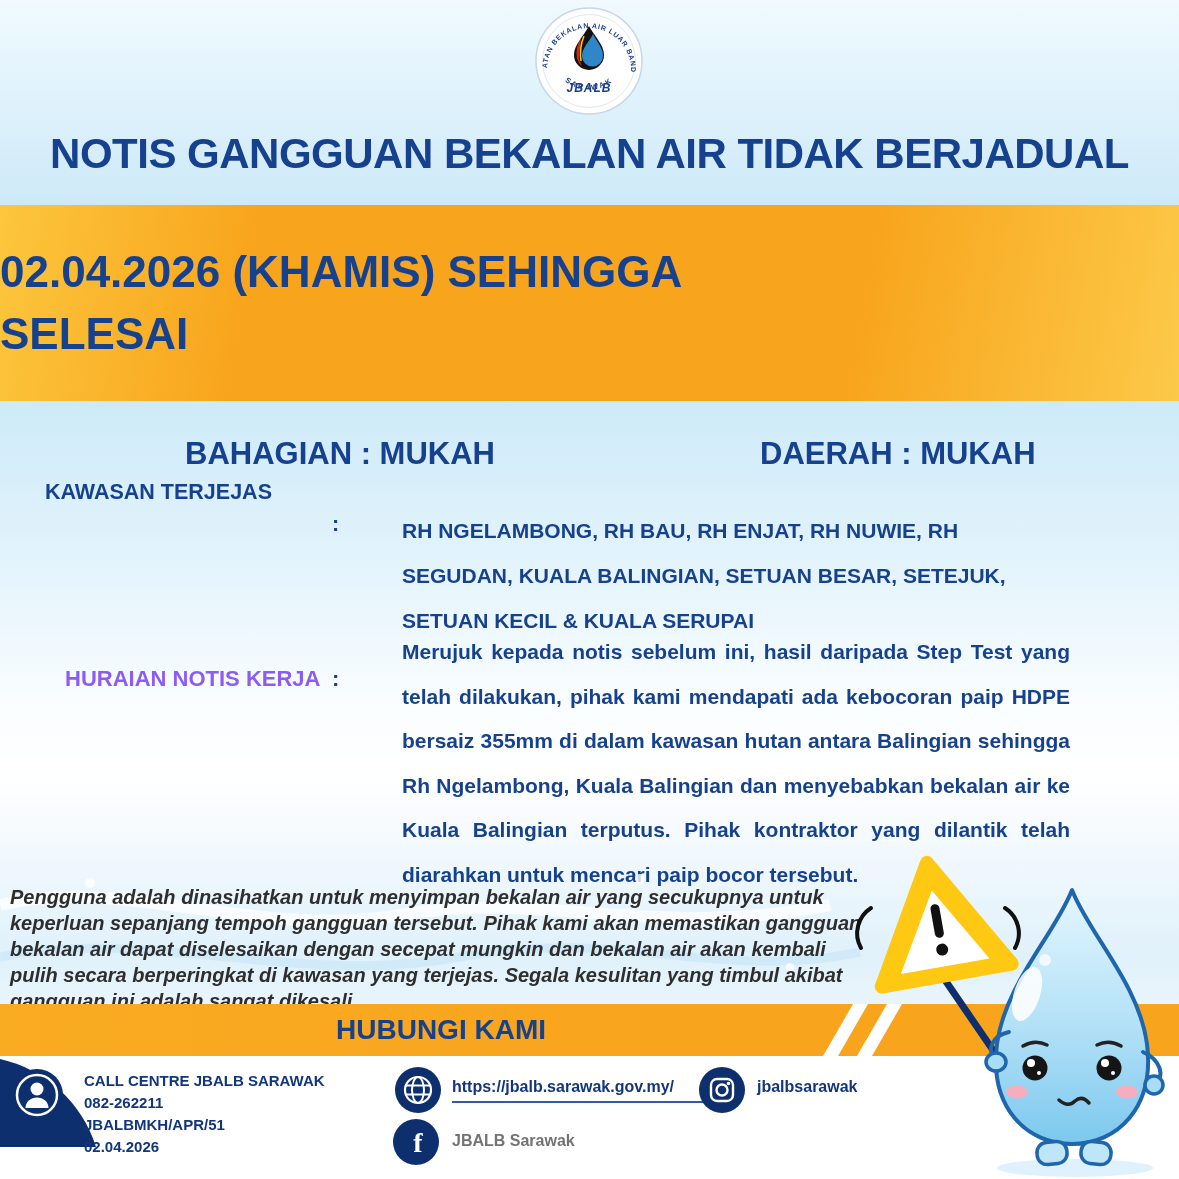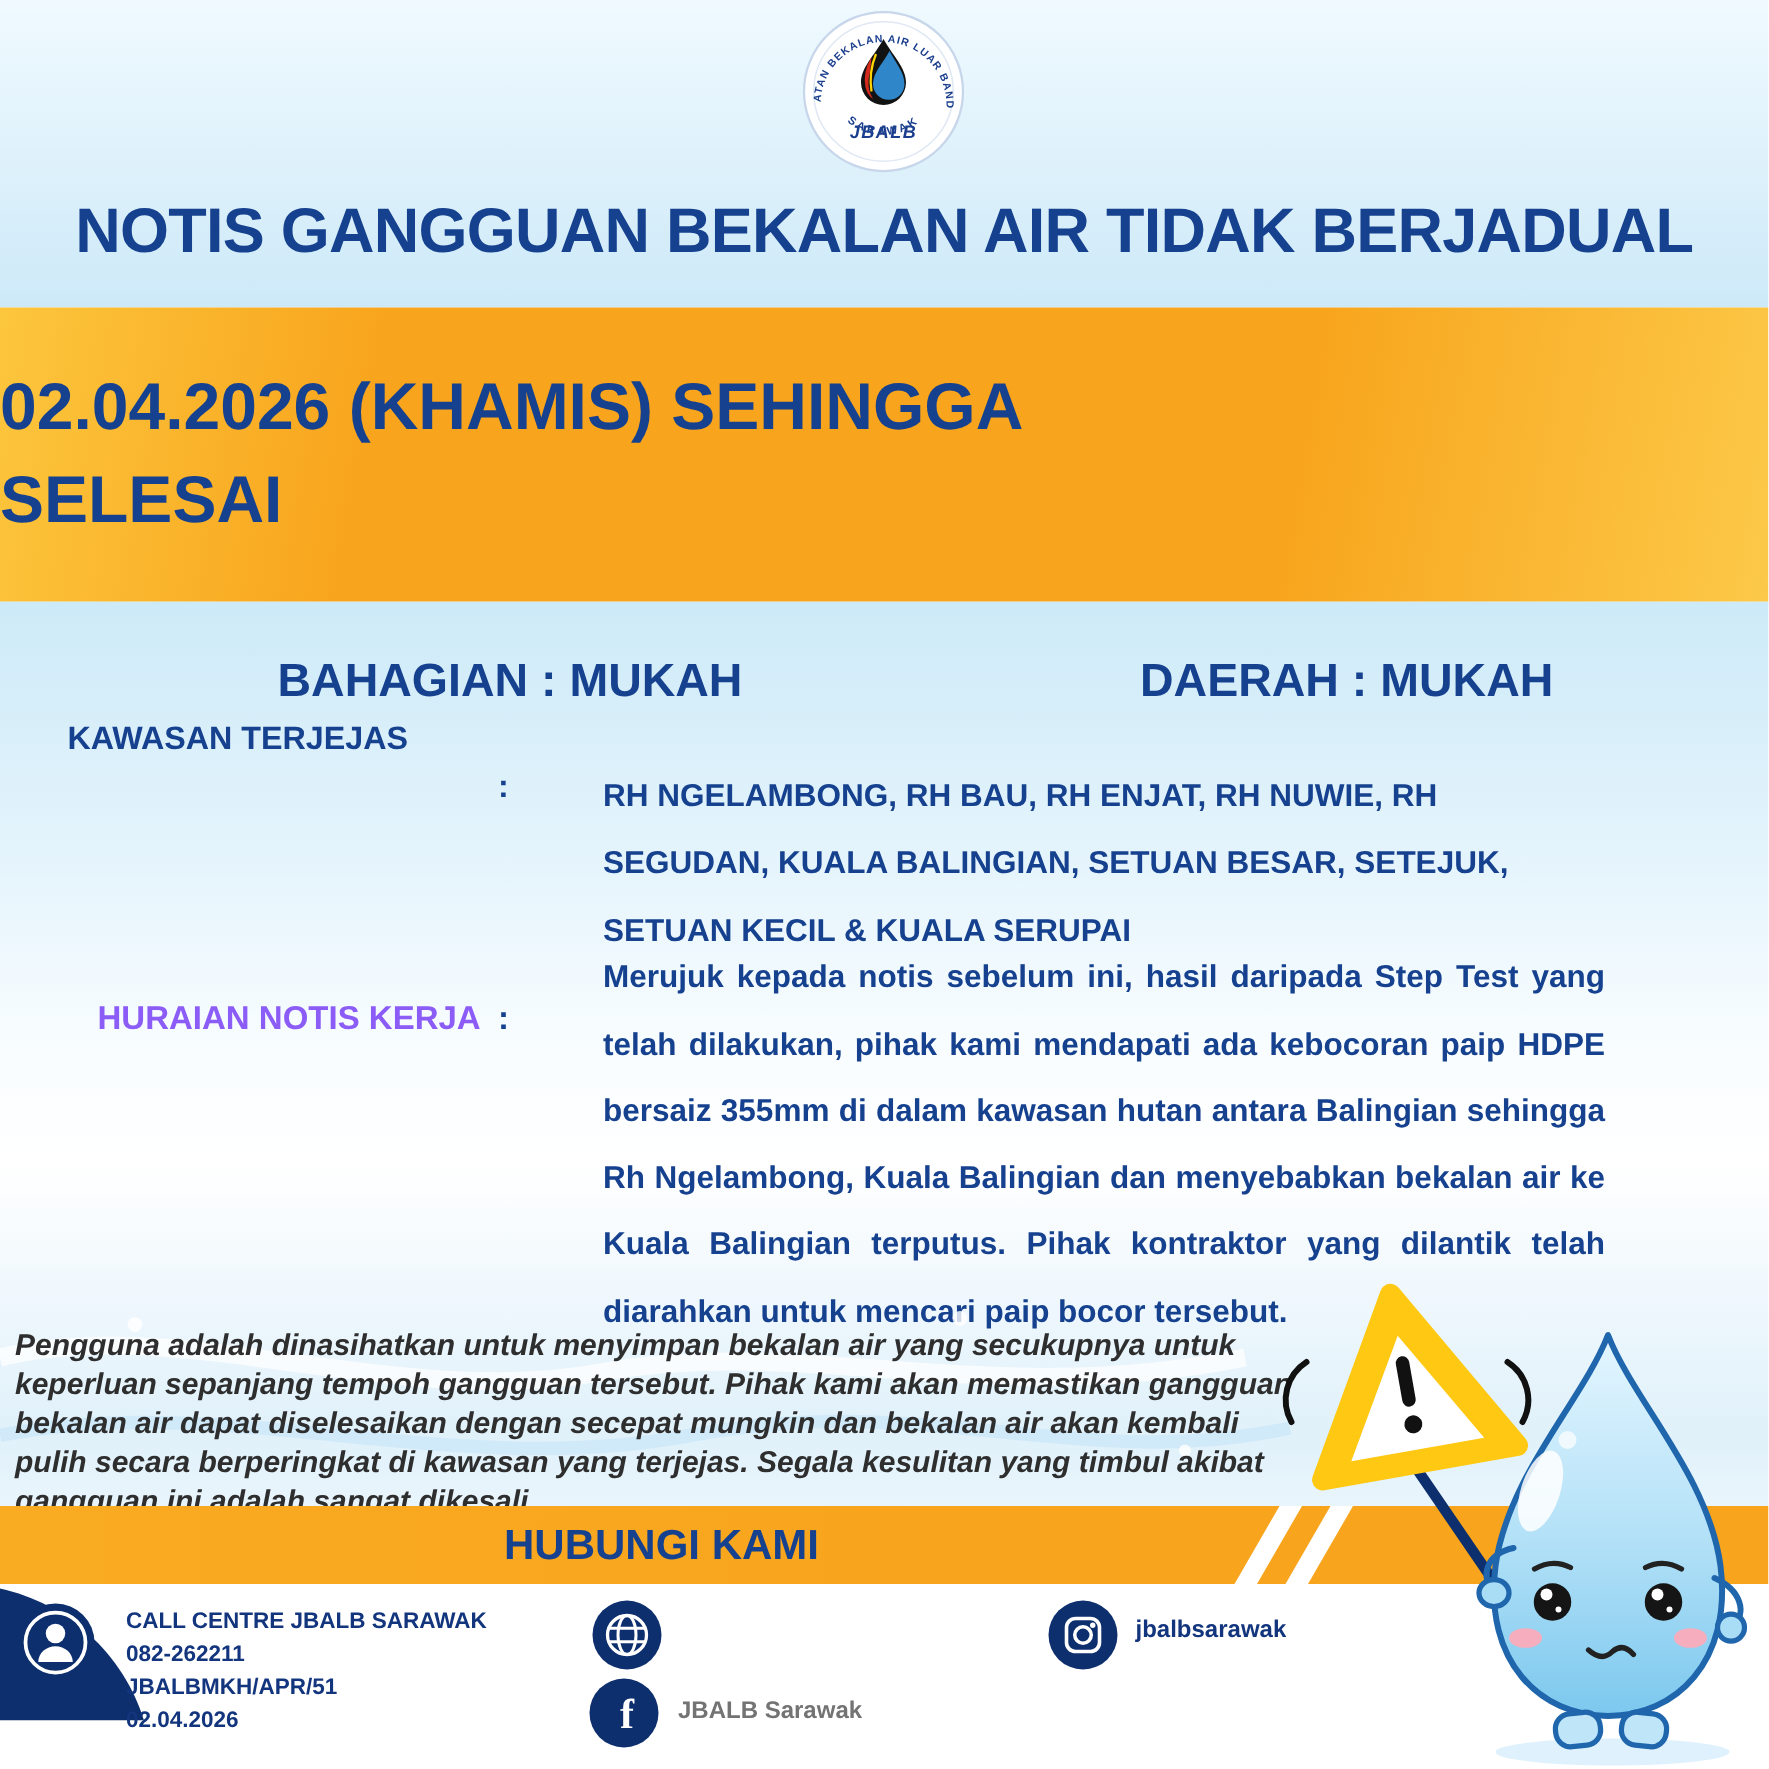--- a/index.html
+++ b/index.html
@@ -158,20 +158,21 @@
     <div>02.04.2026</div>
   </div>
 
   <svg class="icon-circle" style="left:394px; top:10px;" width="48" height="48" viewBox="0 0 48 48">
     <circle cx="24" cy="24" r="23" fill="#0e2f6e"></circle>
     <circle cx="24" cy="24" r="13" fill="none" stroke="#ffffff" stroke-width="2.2"></circle>
     <ellipse cx="24" cy="24" rx="6" ry="13" fill="none" stroke="#ffffff" stroke-width="2"></ellipse>
     <line x1="11.5" y1="19.5" x2="36.5" y2="19.5" stroke="#ffffff" stroke-width="2"></line>
     <line x1="11.5" y1="28.5" x2="36.5" y2="28.5" stroke="#ffffff" stroke-width="2"></line>
   </svg>
+  <div class="web-text">https://jbalb.sarawak.gov.my/</div>
 
   <svg class="icon-circle" style="left:698px; top:10px;" width="48" height="48" viewBox="0 0 48 48">
     <circle cx="24" cy="24" r="23" fill="#0e2f6e"></circle>
     <rect x="13" y="13" width="22" height="22" rx="6" fill="none" stroke="#ffffff" stroke-width="2.4"></rect>
     <circle cx="24" cy="24" r="5.5" fill="none" stroke="#ffffff" stroke-width="2.4"></circle>
     <circle cx="30.5" cy="17.5" r="1.8" fill="#ffffff"></circle>
   </svg>
   <div class="ig-text">jbalbsarawak</div>
 
   <svg class="icon-circle" style="left:392px; top:62px;" width="48" height="48" viewBox="0 0 48 48">

